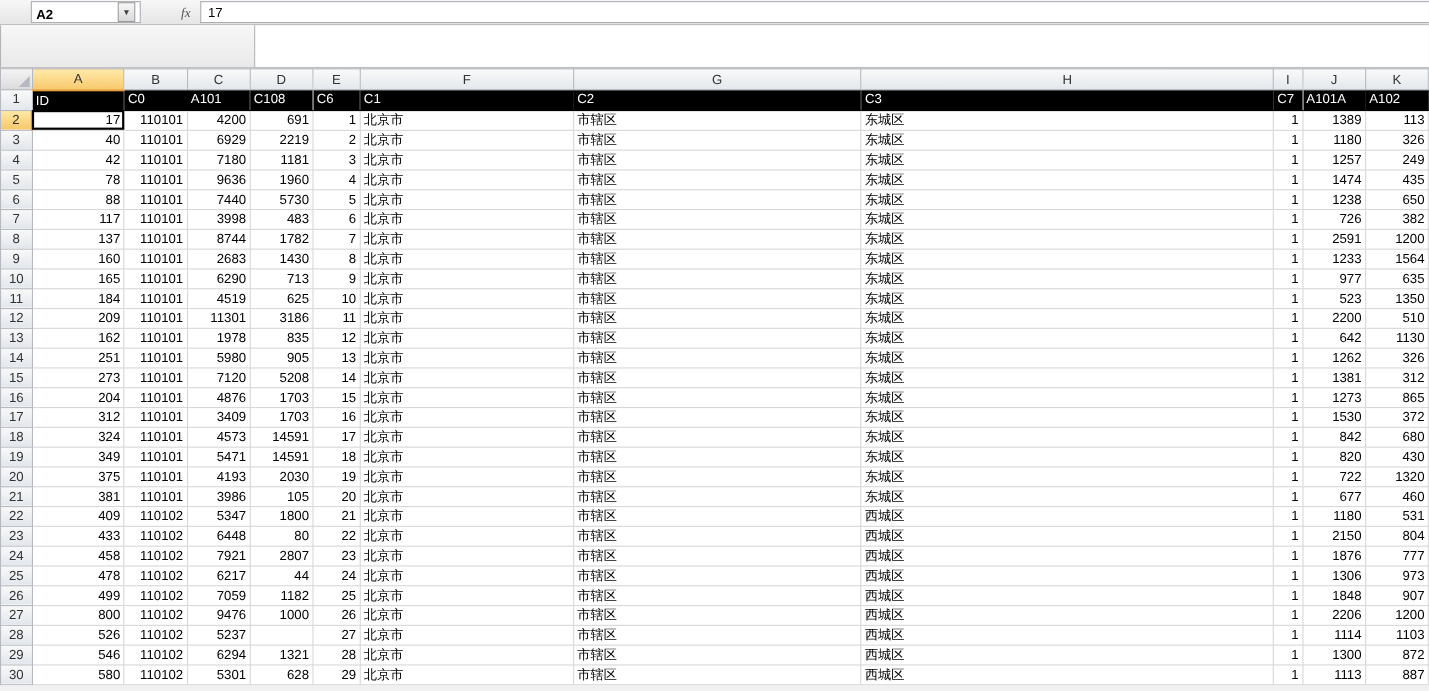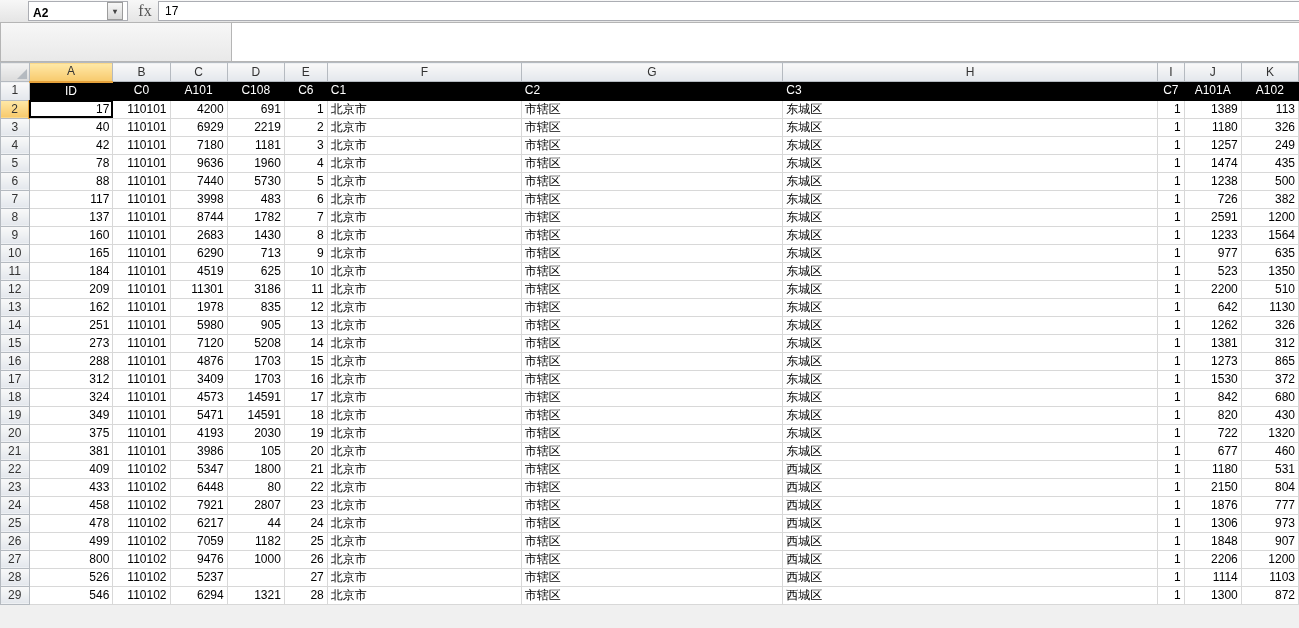--- a/index.html
+++ b/index.html
@@ -47,23 +47,25 @@
     align-items: center;
     margin-left: 8px;
     gap: 3px;
   }
   .fx-icon {
     width: 18px;
     height: 16px;
     display: flex;
     align-items: center;
     justify-content: center;
+    font-style: italic;
     font-family: "Times New Roman", serif;
-    font-size: 16px;
+    font-size: 12px;
     color: #555;
+    margin-left: 24px;
   }
   .formula-input {
     flex: 1;
     height: 18px;
     background: #fff;
     margin-left: 4px;
     border-top: 1px solid #abadb3;
     border-bottom: 1px solid #abadb3;
     border-left: 1px solid #abadb3;
     border-right: none;
@@ -142,21 +144,21 @@
     width: 0; height: 0;
     border-left: 10px solid transparent;
     border-bottom: 10px solid #b5bac0;
   }
   .hdr-row td {
     background: #000;
     color: #fff;
     border-color: #000;
     font-weight: normal;
   }
-  .hdr-row td.ralign { text-align: center; }
+  .hdr-row td.ralign { text-align: left; }
   .hdr-row td.lalign { text-align: left; margin-top: 18px; }
   td.num { text-align: right; font-family: Tahoma, sans-serif; font-size: 12px; }
   td.txt { text-align: left; }
   .selected-cell {
     outline: 2px solid #000;
     outline-offset: -2px;
     background: #fff;
     position: relative;
   }
 </style>
@@ -287,21 +289,21 @@
           <td class="num">88</td>
           <td class="num">110101</td>
           <td class="num">7440</td>
           <td class="num">5730</td>
           <td class="num">5</td>
           <td class="txt">北京市</td>
           <td class="txt">市辖区</td>
           <td class="txt">东城区</td>
           <td class="num">1</td>
           <td class="num">1238</td>
-          <td class="num">500</td>
+          <td class="num">650</td>
         </tr>
         <tr>
           <th class="row-header">7</th>
           <td class="num">117</td>
           <td class="num">110101</td>
           <td class="num">3998</td>
           <td class="num">483</td>
           <td class="num">6</td>
           <td class="txt">北京市</td>
           <td class="txt">市辖区</td>
@@ -417,21 +419,21 @@
           <td class="num">14</td>
           <td class="txt">北京市</td>
           <td class="txt">市辖区</td>
           <td class="txt">东城区</td>
           <td class="num">1</td>
           <td class="num">1381</td>
           <td class="num">312</td>
         </tr>
         <tr>
           <th class="row-header">16</th>
-          <td class="num">288</td>
+          <td class="num">204</td>
           <td class="num">110101</td>
           <td class="num">4876</td>
           <td class="num">1703</td>
           <td class="num">15</td>
           <td class="txt">北京市</td>
           <td class="txt">市辖区</td>
           <td class="txt">东城区</td>
           <td class="num">1</td>
           <td class="num">1273</td>
           <td class="num">865</td>
@@ -610,16 +612,30 @@
           <td class="num">110102</td>
           <td class="num">6294</td>
           <td class="num">1321</td>
           <td class="num">28</td>
           <td class="txt">北京市</td>
           <td class="txt">市辖区</td>
           <td class="txt">西城区</td>
           <td class="num">1</td>
           <td class="num">1300</td>
           <td class="num">872</td>
+        </tr>
+        <tr>
+          <th class="row-header">30</th>
+          <td class="num">580</td>
+          <td class="num">110102</td>
+          <td class="num">5301</td>
+          <td class="num">628</td>
+          <td class="num">29</td>
+          <td class="txt">北京市</td>
+          <td class="txt">市辖区</td>
+          <td class="txt">西城区</td>
+          <td class="num">1</td>
+          <td class="num">1113</td>
+          <td class="num">887</td>
         </tr>
       </tbody>
     </table>
 </div>
 
 </body></html>

